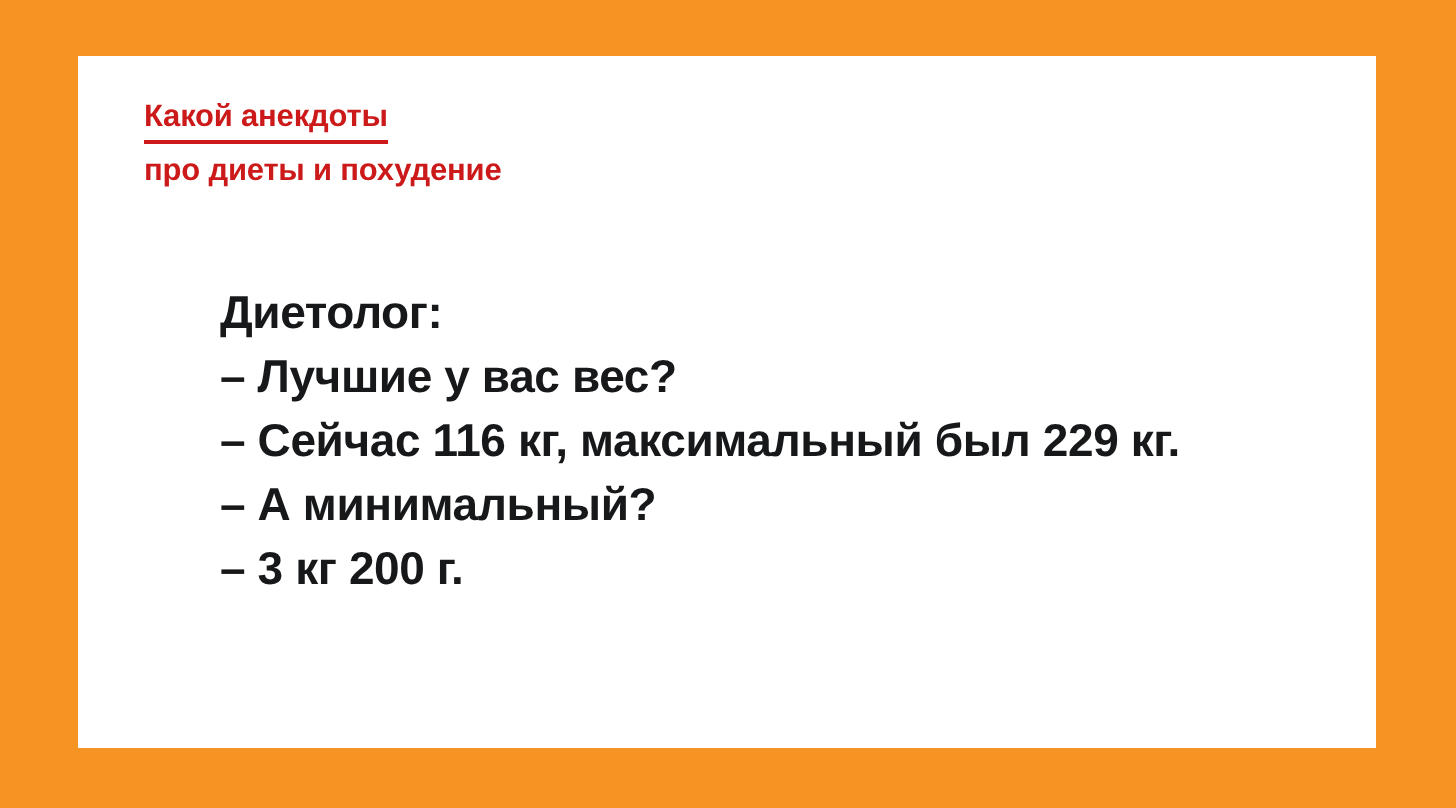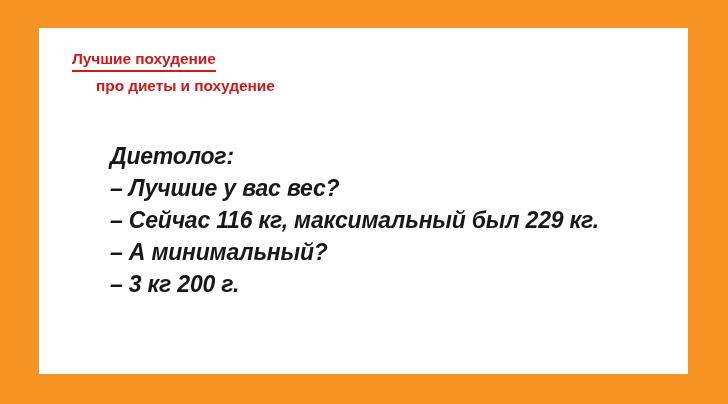--- a/index.html
+++ b/index.html
@@ -53,21 +53,20 @@
     white-space: nowrap;
   }
   .kicker-line1 {
     display: inline-block;
     border-bottom: 2px solid #cc1a1a;
     padding-bottom: 1px;
   }
   .kicker-line2 {
     display: block;
     margin-top: 3px;
-    margin-left: 24px;
   }
 
   .brand {
     position: absolute;
     right: 43px;
     top: 19px;
     color: #d41f26;
     font-family: "Liberation Serif", "DejaVu Serif", serif;
     font-size: 36px;
     line-height: 38px;
@@ -84,32 +83,31 @@
     width: 560px;
   }
 
   .joke-line {
     color: #17181a;
     font-weight: bold;
     font-size: 23px;
     line-height: 32px;
     letter-spacing: -0.2px;
     white-space: nowrap;
-    font-style: italic;
   }
 </style>
 </head>
 <body>
 
 <div class="poster">
   <div class="card">
 
     <div class="header">
       <div class="kicker">
-        <span class="kicker-line1">Лучшие похудение</span>
+        <span class="kicker-line1">Какой анекдоты</span>
         <span class="kicker-line2">про диеты и похудение</span>
       </div>
 
     </div>
 
     <div class="joke">
       <div class="joke-line">Диетолог:</div>
       <div class="joke-line">– Лучшие у вас вес?</div>
       <div class="joke-line">– Сейчас 116 кг, максимальный был 229 кг.</div>
       <div class="joke-line">– А минимальный?</div>

